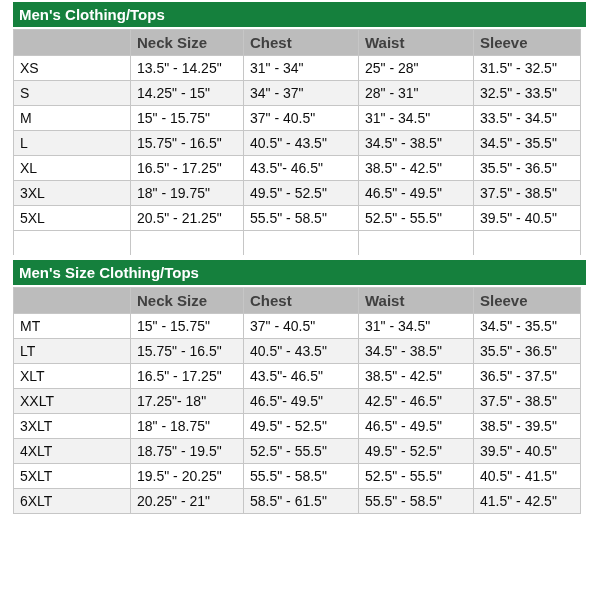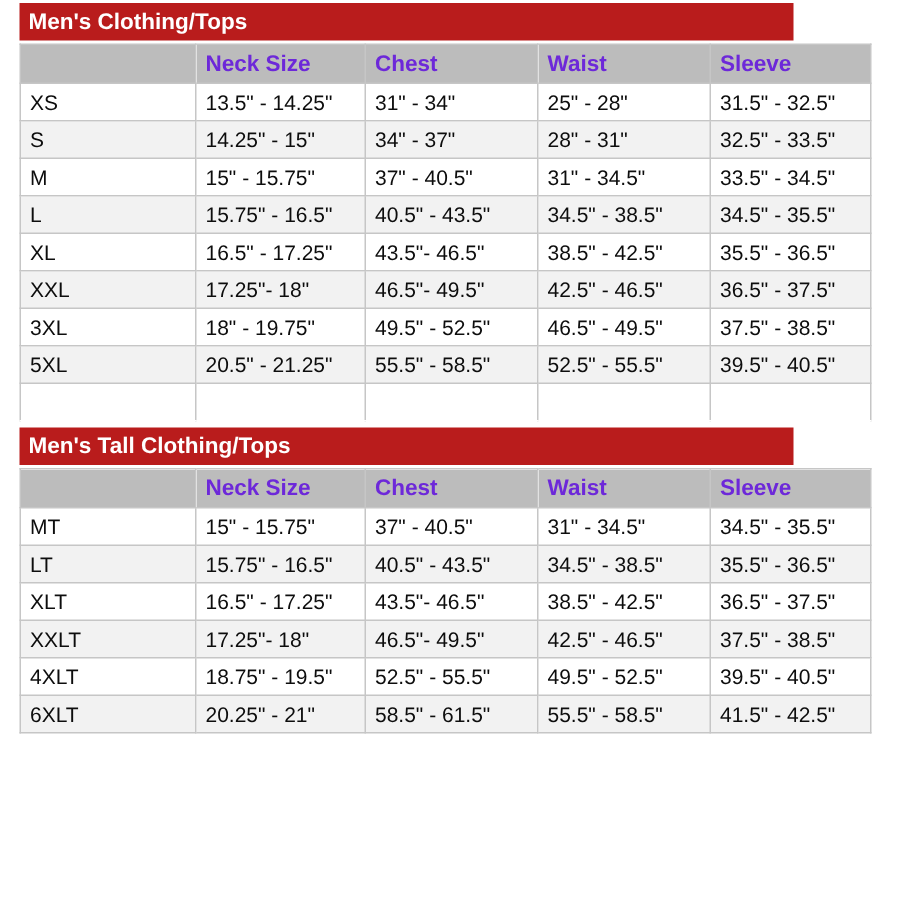--- a/index.html
+++ b/index.html
@@ -5,24 +5,24 @@
   * { margin: 0; padding: 0; box-sizing: border-box; }
   html, body {
     width: 600px; height: 600px;
     background: #ffffff;
     font-family: "Liberation Sans", sans-serif;
     overflow: hidden;
   }
   .page { padding: 2px 0 0 13px; }
 
   .title-bar {
-    width: 516px;
+    width: 573px;
     height: 25px;
     line-height: 25px;
-    background: #b91c1c;
+    background: #15803d;
     color: #ffffff;
     font-size: 15px;
     font-weight: bold;
     padding-left: 6px;
     margin-bottom: 2px;
     white-space: nowrap;
   }
 
   table.size-table {
     border-collapse: collapse;
@@ -44,21 +44,21 @@
     font-size: 14px;
     color: #0d0d0d;
     white-space: nowrap;
     overflow: hidden;
   }
   .size-table thead th {
     background: #bcbcbc;
     font-size: 15px;
     font-weight: bold;
     height: 26px;
-    color: #6d28d9;
+    color: #404040;
   }
   .size-table tbody.data-body tr:nth-child(even) { background: #f2f2f2; }
   .size-table tbody.data-body tr:nth-child(odd)  { background: #ffffff; }
   .size-table tbody.tail-body td { background: #ffffff; border-bottom: 1px solid #ffffff; }
 
   .table-gap { height: 4px; }
 </style>
 </head>
 <body>
 
@@ -113,27 +113,20 @@
             <td>34.5" - 35.5"</td>
           </tr>
           <tr>
             <td>XL</td>
             <td>16.5" - 17.25"</td>
             <td>43.5"- 46.5"</td>
             <td>38.5" - 42.5"</td>
             <td>35.5" - 36.5"</td>
           </tr>
           <tr>
-            <td>XXL</td>
-            <td>17.25"- 18"</td>
-            <td>46.5"- 49.5"</td>
-            <td>42.5" - 46.5"</td>
-            <td>36.5" - 37.5"</td>
-          </tr>
-          <tr>
             <td>3XL</td>
             <td>18" - 19.75"</td>
             <td>49.5" - 52.5"</td>
             <td>46.5" - 49.5"</td>
             <td>37.5" - 38.5"</td>
           </tr>
           <tr>
             <td>5XL</td>
             <td>20.5" - 21.25"</td>
             <td>55.5" - 58.5"</td>
@@ -149,21 +142,21 @@
           <td></td>
           <td></td>
         </tr>
       </tbody>
     </table>
   </section>
 
   <div class="table-gap"></div>
 
   <section>
-    <div class="title-bar">Men's Tall Clothing/Tops</div>
+    <div class="title-bar">Men's Size Clothing/Tops</div>
     <table class="size-table">
       <colgroup>
         <col class="c0">
           <col class="c1">
           <col class="c2">
           <col class="c3">
           <col class="c4">
       </colgroup>
       <thead>
         <tr>
@@ -197,27 +190,41 @@
             <td>36.5" - 37.5"</td>
           </tr>
           <tr>
             <td>XXLT</td>
             <td>17.25"- 18"</td>
             <td>46.5"- 49.5"</td>
             <td>42.5" - 46.5"</td>
             <td>37.5" - 38.5"</td>
           </tr>
           <tr>
+            <td>3XLT</td>
+            <td>18" - 18.75"</td>
+            <td>49.5" - 52.5"</td>
+            <td>46.5" - 49.5"</td>
+            <td>38.5" - 39.5"</td>
+          </tr>
+          <tr>
             <td>4XLT</td>
             <td>18.75" - 19.5"</td>
             <td>52.5" - 55.5"</td>
             <td>49.5" - 52.5"</td>
             <td>39.5" - 40.5"</td>
           </tr>
           <tr>
+            <td>5XLT</td>
+            <td>19.5" - 20.25"</td>
+            <td>55.5" - 58.5"</td>
+            <td>52.5" - 55.5"</td>
+            <td>40.5" - 41.5"</td>
+          </tr>
+          <tr>
             <td>6XLT</td>
             <td>20.25" - 21"</td>
             <td>58.5" - 61.5"</td>
             <td>55.5" - 58.5"</td>
             <td>41.5" - 42.5"</td>
           </tr>
         </tbody>
     </table>
   </section>
 

